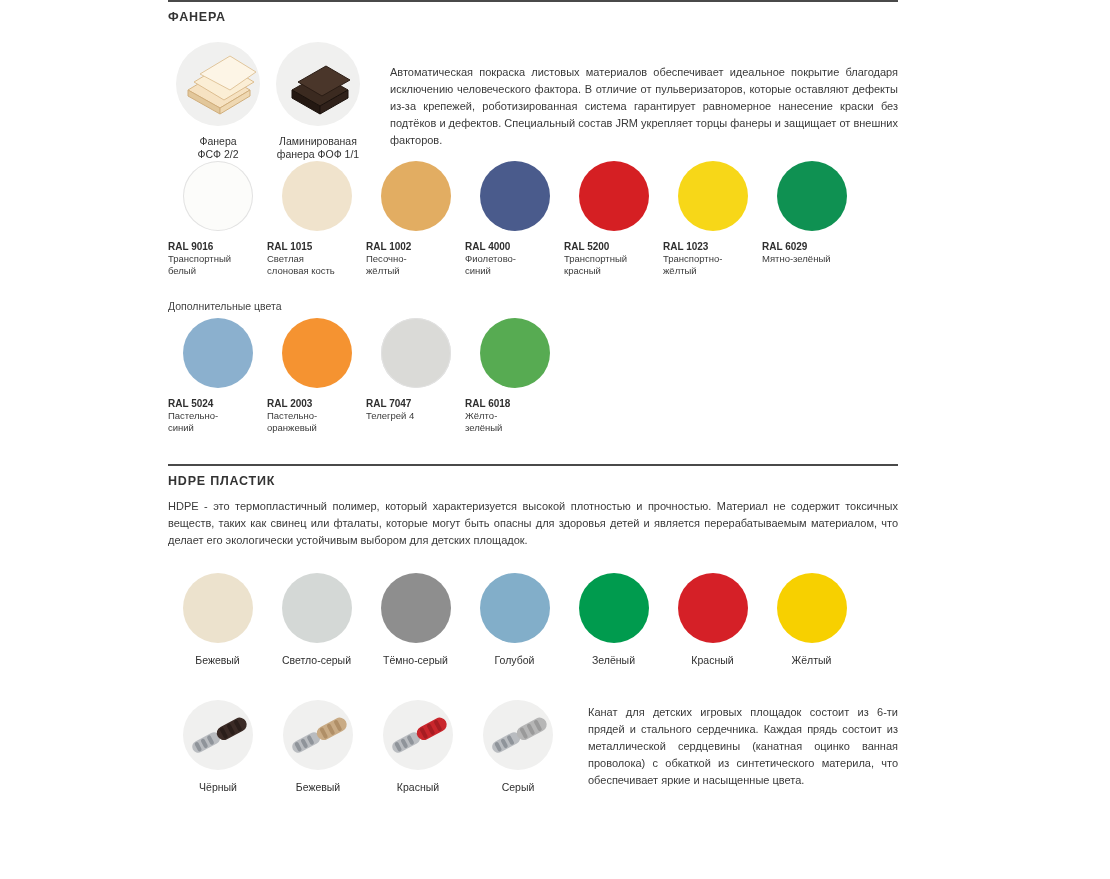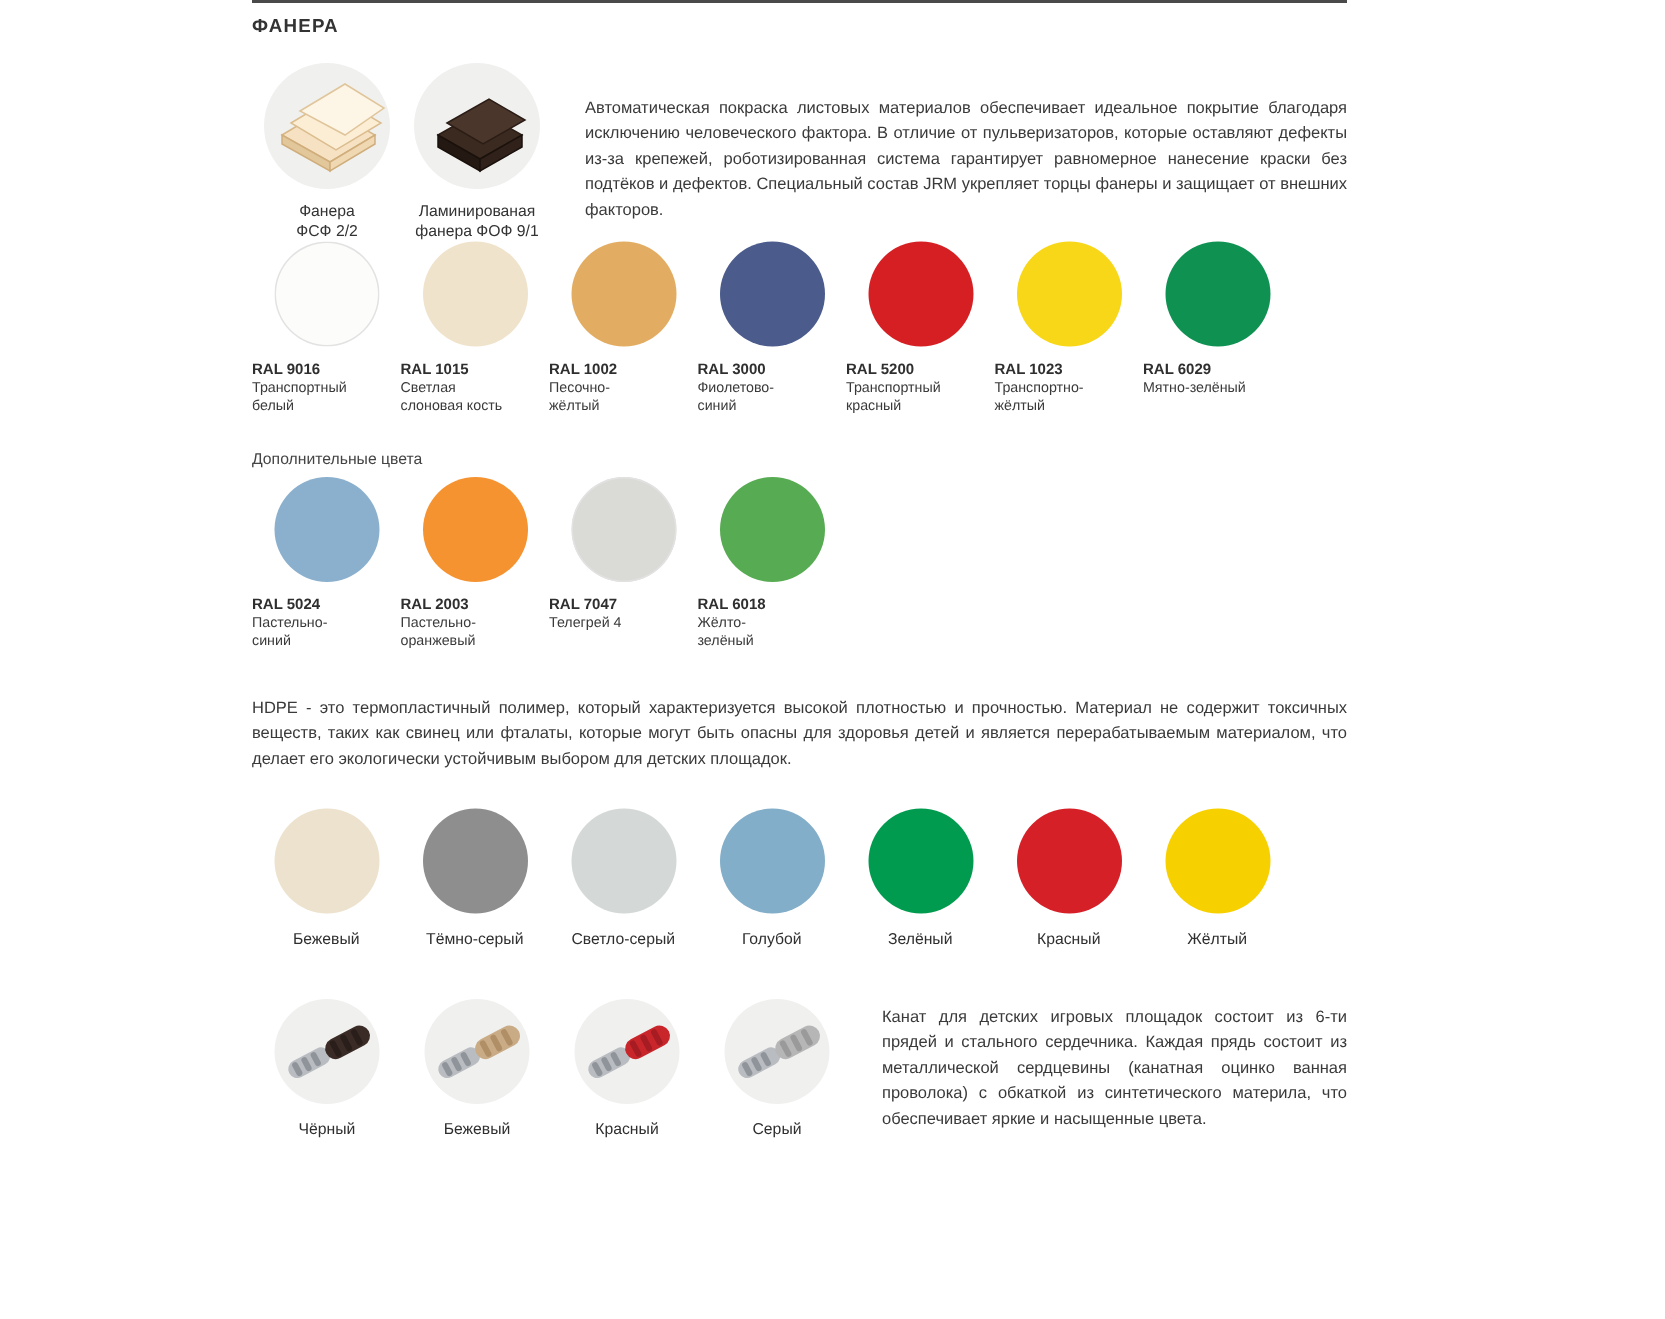--- a/index.html
+++ b/index.html
@@ -199,21 +199,21 @@
             <svg width="84" height="84" viewBox="0 0 84 84">
               <g transform="translate(12,18)">
                 <polygon points="4,30 32,14 60,30 32,46" fill="#3b2a20" stroke="#2b1d15" stroke-width="1"></polygon>
                 <polygon points="4,30 4,38 32,54 32,46" fill="#241812" stroke="#1a110c" stroke-width="1"></polygon>
                 <polygon points="32,46 32,54 60,38 60,30" fill="#30211a" stroke="#1a110c" stroke-width="1"></polygon>
                 <polygon points="10,22 38,6 62,20 34,36" fill="#4a362a" stroke="#2b1d15" stroke-width="1"></polygon>
               </g>
             </svg>
           </div>
           <div class="ply-caption" style="white-space:pre-line;">Ламинированая
-фанера ФОФ 9/1</div>
+фанера ФОФ 1/1</div>
         </div>
 
       </div>
       <div class="ply-text">Автоматическая покраска листовых материалов обеспечивает идеальное покрытие благодаря исключению человеческого фактора. В отличие от пульверизаторов, которые оставляют дефекты из-за крепежей, роботизированная система гарантирует равномерное нанесение краски без подтёков и дефектов. Специальный состав JRM укрепляет торцы фанеры и защищает от внешних факторов.</div>
     </div>
 
     <div class="swatch-grid">
 
       <div class="swatch-cell">
         <div class="swatch outlined" style="background:#fcfcfa;"></div>
@@ -231,21 +231,21 @@
 
       <div class="swatch-cell">
         <div class="swatch" style="background:#e2ad62;"></div>
         <div class="swatch-code">RAL 1002</div>
         <div class="swatch-name">Песочно-
 жёлтый</div>
       </div>
 
       <div class="swatch-cell">
         <div class="swatch" style="background:#4a5b8c;"></div>
-        <div class="swatch-code">RAL 3000</div>
+        <div class="swatch-code">RAL 4000</div>
         <div class="swatch-name">Фиолетово-
 синий</div>
       </div>
 
       <div class="swatch-cell">
         <div class="swatch" style="background:#d51f23;"></div>
         <div class="swatch-code">RAL 5200</div>
         <div class="swatch-name">Транспортный
 красный</div>
       </div>
@@ -291,37 +291,40 @@
       <div class="swatch-cell">
         <div class="swatch" style="background:#57ab52;"></div>
         <div class="swatch-code">RAL 6018</div>
         <div class="swatch-name">Жёлто-
 зелёный</div>
       </div>
 
     </div>
 
     <div class="hdpe-section">
+      <div class="section-head">
+        <div class="title">HDPE ПЛАСТИК</div>
+      </div>
       <div class="hdpe-text">HDPE - это термопластичный полимер, который характеризуется высокой плотностью и прочностью. Материал не содержит токсичных веществ, таких как свинец или фталаты, которые могут быть опасны для здоровья детей и является перерабатываемым материалом, что делает его экологически устойчивым выбором для детских площадок.</div>
 
       <div class="swatch-grid hdpe-grid">
 
         <div class="hdpe-cell">
           <div class="hdpe-swatch" style="background:#ece2cd;"></div>
           <div class="hdpe-name">Бежевый</div>
         </div>
 
         <div class="hdpe-cell">
+          <div class="hdpe-swatch" style="background:#d4d8d6;"></div>
+          <div class="hdpe-name">Светло-серый</div>
+        </div>
+
+        <div class="hdpe-cell">
           <div class="hdpe-swatch" style="background:#8e8e8e;"></div>
           <div class="hdpe-name">Тёмно-серый</div>
-        </div>
-
-        <div class="hdpe-cell">
-          <div class="hdpe-swatch" style="background:#d4d8d6;"></div>
-          <div class="hdpe-name">Светло-серый</div>
         </div>
 
         <div class="hdpe-cell">
           <div class="hdpe-swatch" style="background:#82aec9;"></div>
           <div class="hdpe-name">Голубой</div>
         </div>
 
         <div class="hdpe-cell">
           <div class="hdpe-swatch" style="background:#009b4e;"></div>
           <div class="hdpe-name">Зелёный</div>

